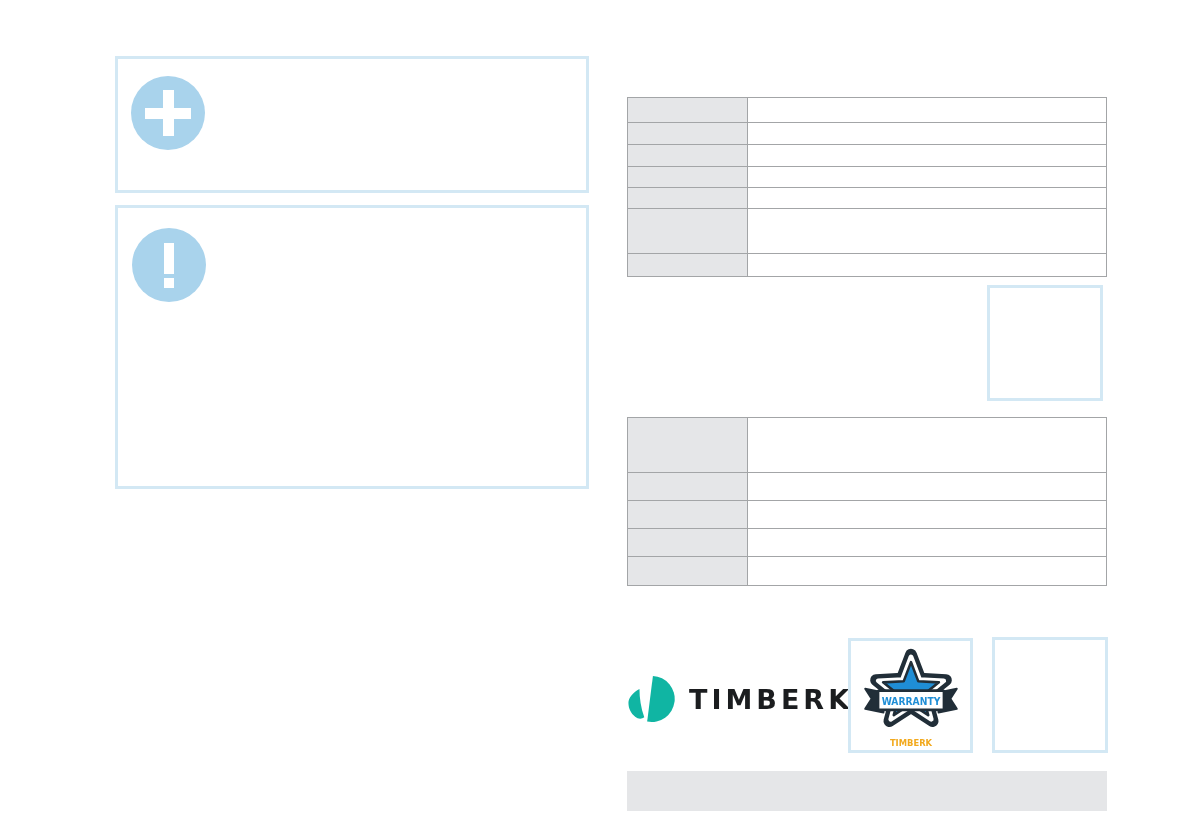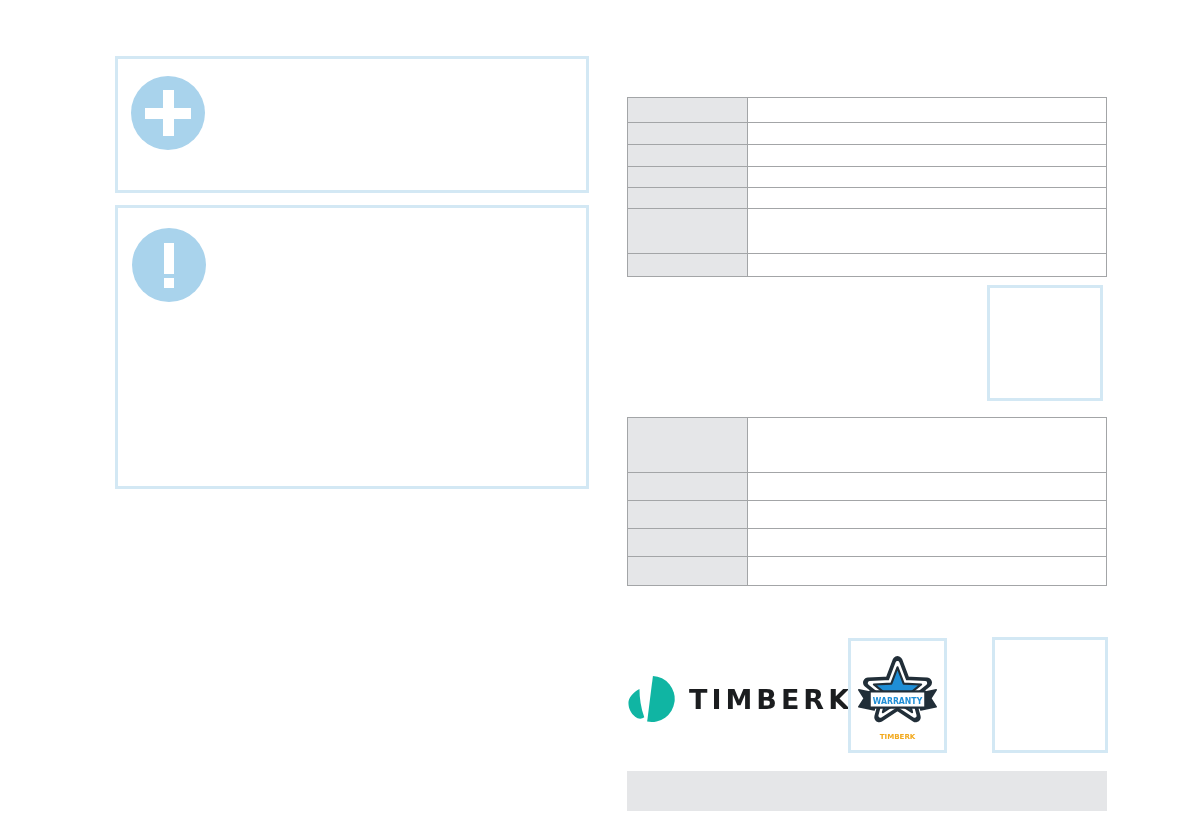--- a/index.html
+++ b/index.html
@@ -10,21 +10,21 @@
   }
   
   .blue-box{
     position:absolute;box-sizing:border-box;background:#ffffff;
     border:3px solid #d3e8f4;
   }
   .box-callout-1{left:115px;top:56px;width:474px;height:137px;}
   .box-callout-2{left:115px;top:205px;width:474px;height:284px;}
   .box-stamp-1{left:987px;top:285px;width:116px;height:116px;}
   .box-stamp-2{left:992px;top:637px;width:116px;height:116px;}
-  .box-badge{left:848px;top:638px;width:99px;height:115px;display:flex;align-items:center;justify-content:center;}
+  .box-badge{left:848px;top:638px;width:125px;height:115px;display:flex;align-items:center;justify-content:center;}
 
   
   .icon-circle{
     position:absolute;width:74px;height:74px;border-radius:50%;
     background:#a9d3ec;
   }
   .icon-circle .bar{position:absolute;background:#ffffff;}
   .plus-pos{left:13px;top:17px;}
   .plus-h{left:14px;top:32px;width:46px;height:11px;}
   .plus-v{left:31.5px;top:14px;width:11px;height:46px;}

